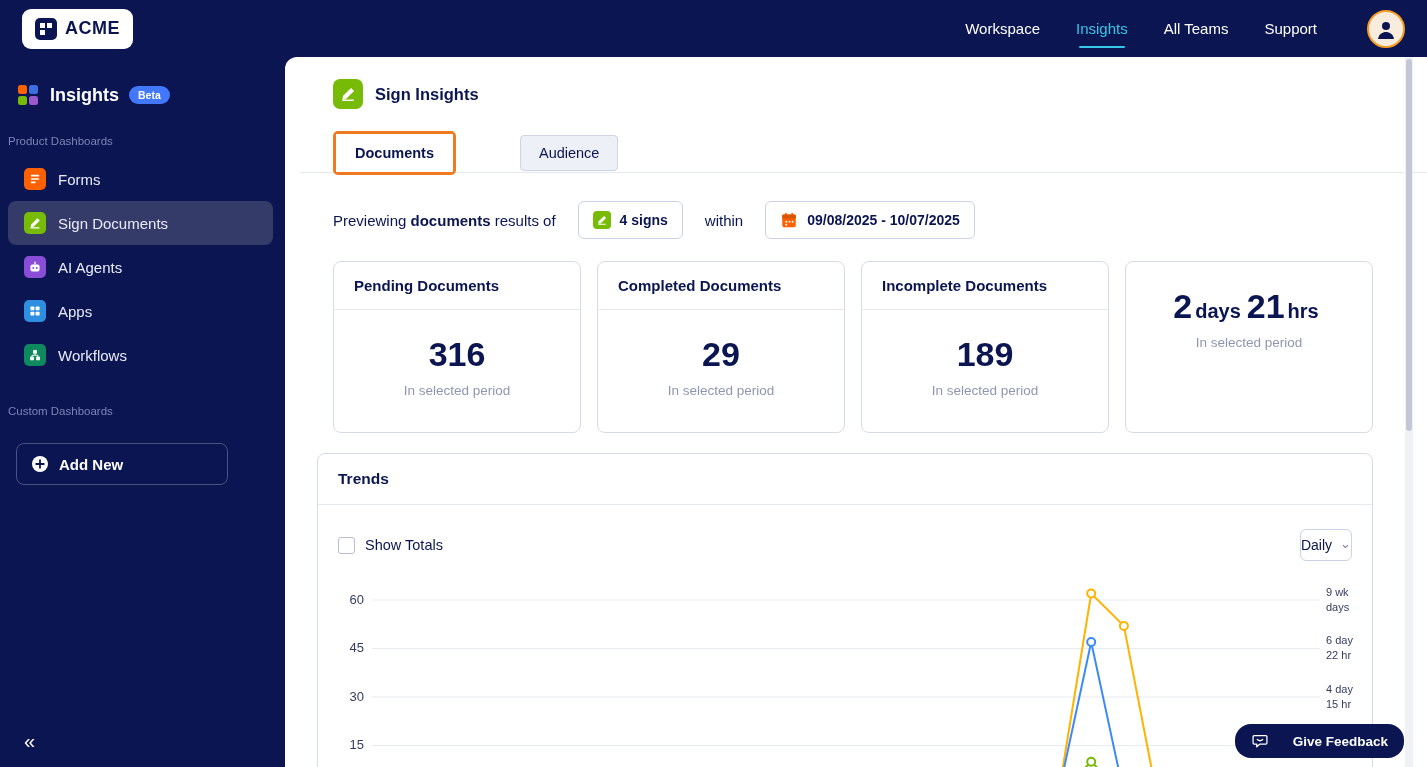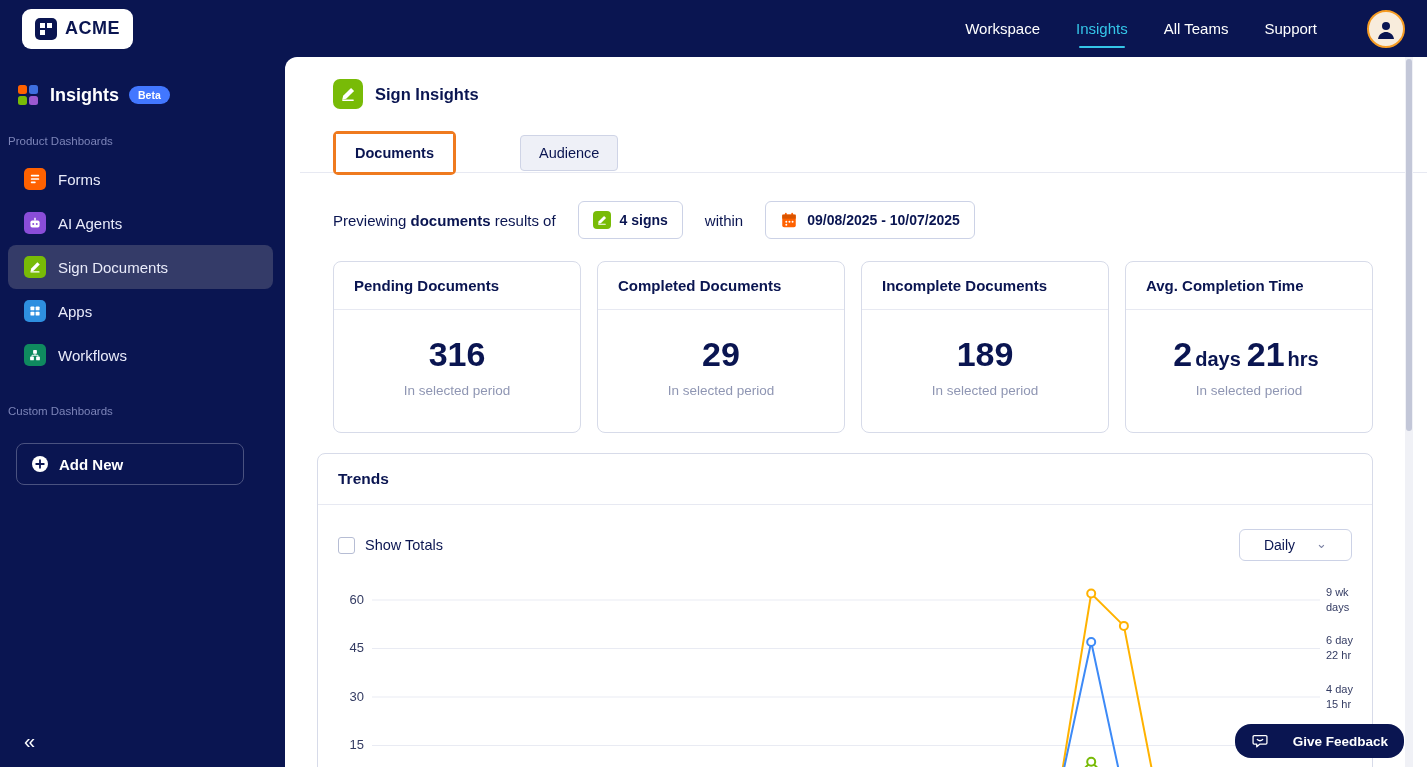--- a/index.html
+++ b/index.html
@@ -26,21 +26,21 @@
   .sb-section{color:#7c84b8;font-size:11.5px;padding:28px 8px 10px;}
   .sb-item{display:flex;align-items:center;gap:12px;height:44px;margin:0 12px 0 8px;padding:0 16px;
            color:#e9ebfa;font-size:15px;border-radius:8px;cursor:pointer;}
   .sb-item.selected{background:#343b68;}
   .sb-ico{width:22px;height:22px;border-radius:5px;display:flex;align-items:center;justify-content:center;flex:0 0 22px;}
   .ico-forms{background:#ff6100;}
   .ico-ai{background:#8a4dd8;}
   .ico-sign{background:#78bb07;}
   .ico-apps{background:#2e8fe0;}
   .ico-wf{background:#0f8a5f;}
-  .add-new{display:flex;align-items:center;gap:10px;margin:16px 16px 0;width:228px;height:42px;
+  .add-new{display:flex;align-items:center;gap:10px;margin:16px 16px 0;width:212px;height:42px;
            border:1px solid #4a5280;border-radius:8px;background:transparent;color:#fff;font-size:15px;
            font-weight:600;padding:16px 14px;cursor:pointer;font-family:inherit;}
   .collapse{position:absolute;left:24px;bottom:16px;color:#fff;font-size:20px;cursor:pointer;line-height:1;}
 
   
   .main{position:absolute;top:57px;left:285px;right:0;bottom:0;background:#fff;border-top-left-radius:12px;overflow:hidden;}
   .m-pad{padding-left:48px;padding-right:54px;}
   .m-head{display:flex;align-items:center;gap:12px;padding-top:22px;}
   .m-icon{width:30px;height:30px;border-radius:7px;background:#78bb07;display:flex;align-items:center;justify-content:center;}
   .m-title{font-size:16.5px;font-weight:700;color:#0a1551;margin:0;}
@@ -65,22 +65,22 @@
   .card-b{padding:26px 8px 34px;text-align:center;}
   .card-v{font-size:34px;font-weight:700;color:#0a1551;line-height:1.1;}
   .card-v .unit{font-size:20px;margin:0 6px 0 3px;}
   .card-c{margin-top:10px;font-size:13.5px;color:#8f96b3;}
 
   .trends{margin-top:20px;margin-left:32px;margin-right:54px;border:1px solid #d7dbe9;border-radius:8px;background:#fff;height:345px;overflow:hidden;}
   .trends-h{padding:16px 20px;font-size:15.5px;font-weight:700;color:#0a1551;border-bottom:1px solid #e7e9f2;}
   .trends-controls{display:flex;align-items:center;justify-content:space-between;padding:24px 20px 6px;}
   .show-totals{display:flex;align-items:center;gap:10px;font-size:14.5px;color:#0a1551;cursor:pointer;}
   .checkbox{width:17px;height:17px;border:1.5px solid #b6bdd4;border-radius:3px;background:#fff;}
-  .daily{display:flex;align-items:center;gap:21px;border:1px solid #ccd2e6;border-radius:6px;background:#fff;
-         padding:0 24px;height:32px;font-size:14px;color:#0a1551;cursor:pointer;font-family:inherit;}
+  .daily{display:flex;align-items:center;gap:8px;border:1px solid #ccd2e6;border-radius:6px;background:#fff;
+         padding:0 0;height:32px;font-size:14px;color:#0a1551;cursor:pointer;font-family:inherit;}
   .chev{color:#7a81a3;font-size:13px;line-height:1;transform:translateY(-2px);}
 
   .chart{position:relative;height:240px;margin-top:8px;}
   .chart svg{position:absolute;left:54px;top:0;}
   .yl{position:absolute;left:0;width:46px;text-align:right;font-size:13px;color:#343c63;}
   .yl0{top:17px}.yl1{top:65px}.yl2{top:114px}.yl3{top:162px}
   .yr{position:absolute;left:1008px;font-size:11px;line-height:1.3;color:#343c63;white-space:nowrap;}
   .yr0{top:10px}.yr1{top:58px}.yr2{top:107px}
 
   
@@ -140,39 +140,39 @@
     <div class="sb-item">
       <span class="sb-ico ico-forms">
         <svg width="14" height="14" viewBox="0 0 20 20">
             <rect x="4" y="4" width="12" height="2.4" rx="1" fill="#fff"></rect>
             <rect x="4" y="8.8" width="12" height="2.4" rx="1" fill="#fff"></rect>
             <rect x="4" y="13.6" width="7" height="2.4" rx="1" fill="#fff"></rect>
           </svg>
       </span>
       <span>Forms</span>
     </div>
+    <div class="sb-item selected">
+      <span class="sb-ico ico-sign">
+        <svg width="14" height="14" viewBox="0 0 20 20">
+            <path d="M13.4 3.2l3.4 3.4-8.8 8.8-4.4 1 1-4.4z" fill="#fff"></path>
+            <rect x="3.5" y="16.2" width="13" height="1.6" rx=".8" fill="#fff"></rect>
+          </svg>
+      </span>
+      <span>Sign Documents</span>
+    </div>
     <div class="sb-item">
       <span class="sb-ico ico-ai">
         <svg width="14" height="14" viewBox="0 0 20 20">
             <rect x="9" y="2.5" width="2" height="4" fill="#fff"></rect>
             <rect x="3.5" y="6.5" width="13" height="10" rx="2.5" fill="#fff"></rect>
             <circle cx="7.5" cy="11.5" r="1.4" fill="#8a4dd8"></circle>
             <circle cx="12.5" cy="11.5" r="1.4" fill="#8a4dd8"></circle>
           </svg>
       </span>
       <span>AI Agents</span>
-    </div>
-    <div class="sb-item selected">
-      <span class="sb-ico ico-sign">
-        <svg width="14" height="14" viewBox="0 0 20 20">
-            <path d="M13.4 3.2l3.4 3.4-8.8 8.8-4.4 1 1-4.4z" fill="#fff"></path>
-            <rect x="3.5" y="16.2" width="13" height="1.6" rx=".8" fill="#fff"></rect>
-          </svg>
-      </span>
-      <span>Sign Documents</span>
     </div>
     <div class="sb-item">
       <span class="sb-ico ico-apps">
         <svg width="14" height="14" viewBox="0 0 20 20">
             <rect x="3.5" y="3.5" width="5.6" height="5.6" rx="1.2" fill="#fff"></rect>
             <rect x="10.9" y="3.5" width="5.6" height="5.6" rx="1.2" fill="#fff"></rect>
             <rect x="3.5" y="10.9" width="5.6" height="5.6" rx="1.2" fill="#fff"></rect>
             <rect x="10.9" y="10.9" width="5.6" height="5.6" rx="1.2" fill="#fff"></rect>
           </svg>
       </span>
@@ -272,21 +272,20 @@
         </div>
       </div>
       <div class="card">
         <div class="card-h">Incomplete Documents</div>
         <div class="card-b">
           <div class="card-v">189</div>
           <div class="card-c">In selected period</div>
         </div>
       </div>
       <div class="card">
-        <div class="card-h">Avg. Completion Time</div>
         <div class="card-b">
           <div class="card-v"><span>2</span><span class="unit">days</span><span>21</span><span class="unit">hrs</span></div>
           <div class="card-c">In selected period</div>
         </div>
       </div>
     </div>
 
     <div class="trends">
       <div class="trends-h">Trends</div>
       <div class="trends-controls">

